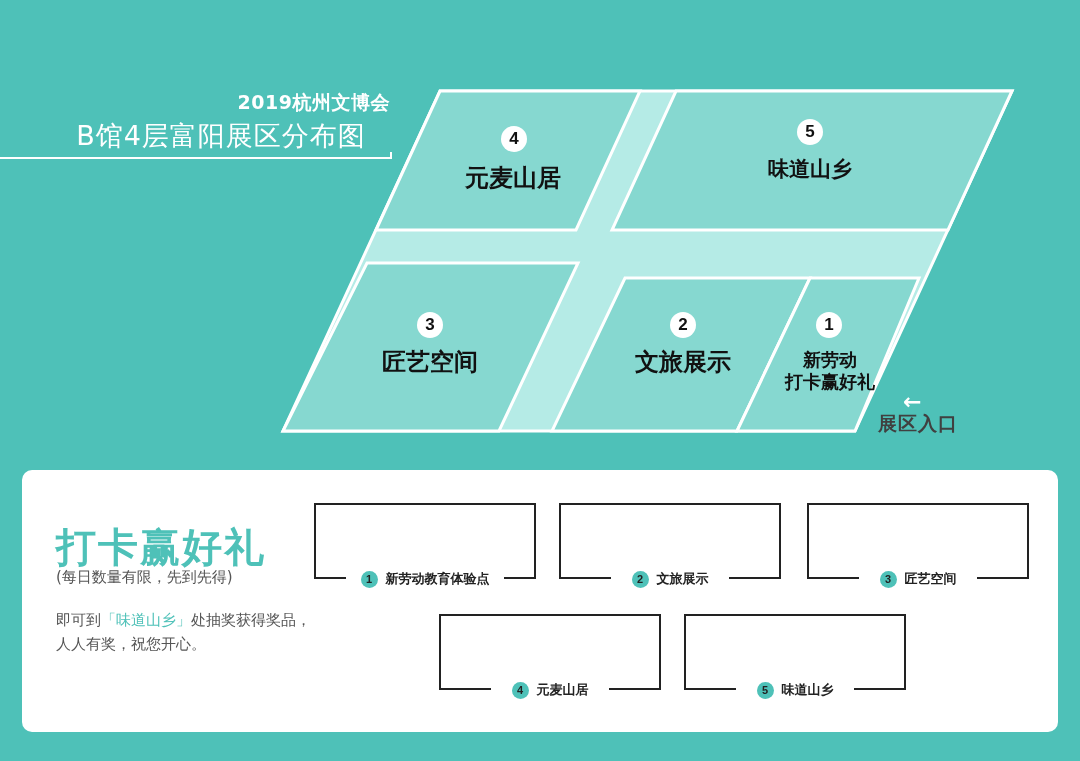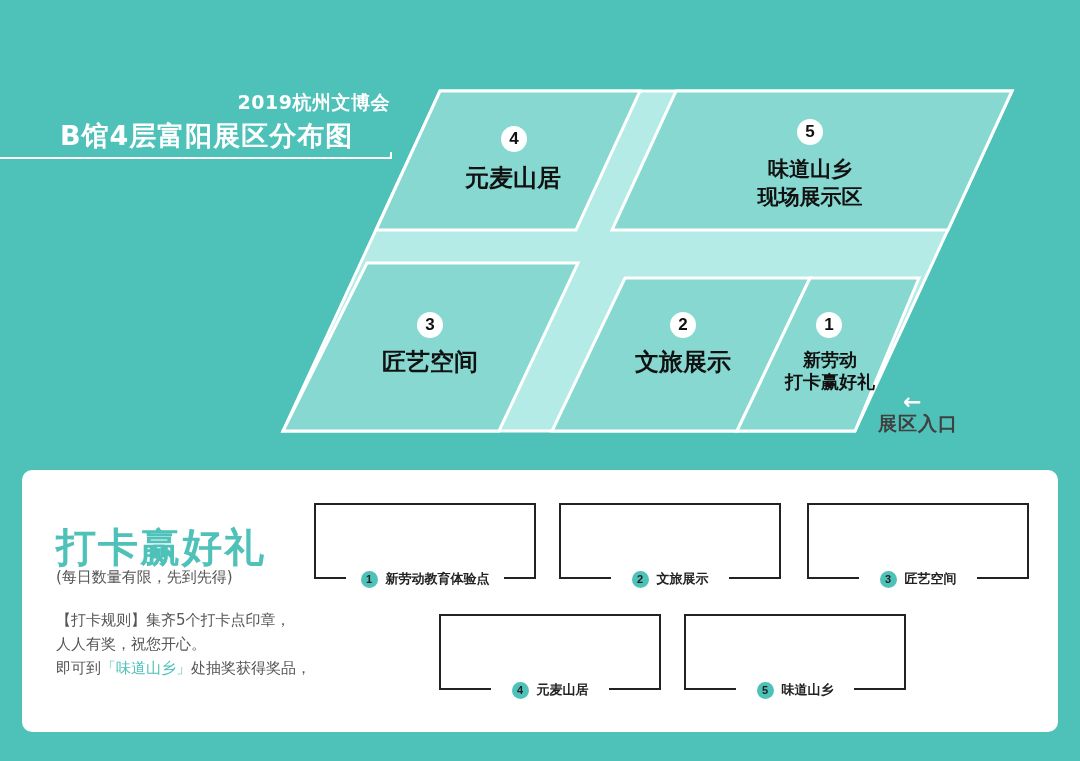--- a/index.html
+++ b/index.html
@@ -2,21 +2,21 @@
 <html><head>
 <meta charset="utf-8">
 <style>
   html, body { margin:0; padding:0; }
   body {
     width:1080px; height:761px; overflow:hidden; position:relative;
     background:#4ec1b8;
     font-family:"DejaVu Sans","Liberation Sans",sans-serif;
   }
   .title-sub { position:absolute; left:220px; top:90px; width:170px; text-align:right; font-size:19px; font-weight:bold; color:#fff; letter-spacing:0.5px; }
-  .title-main { position:absolute; left:60px; top:118px; width:322px; text-align:left; font-size:27px; font-weight:bold; color:#fff; letter-spacing:1px; }
+  .title-main { position:absolute; left:60px; top:118px; width:322px; text-align:center; font-size:27px; font-weight:normal; color:#fff; letter-spacing:1px; }
   .title-underline { position:absolute; left:0; top:157px; width:392px; height:2px; background:#fff; }
   .title-underline-tick { position:absolute; left:390px; top:152px; width:2px; height:7px; background:#fff; }
   svg.plan { position:absolute; left:0; top:0; }
   .zone-label { position:absolute; text-align:center; color:#111; font-weight:bold; }
   .zone-num {
     position:absolute; width:26px; height:26px; border-radius:50%;
     background:#fff; color:#111; font-size:17px; font-weight:bold;
     display:flex; align-items:center; justify-content:center;
     font-family:"Liberation Sans",sans-serif;
   }
@@ -70,21 +70,20 @@
 
   <polygon points="810,278 919,278 855,431 737,431" fill="#86d8d0" stroke="#ffffff" stroke-width="3"></polygon>
 </svg>
 
 <div class="zone-num" style="left:501px;top:126px;">4</div>
 <div class="zone-label" style="left:438px;top:162px;width:150px;font-size:24px;">元麦山居</div>
 
 <div class="zone-num" style="left:797px;top:119px;">5</div>
 <div class="zone-label" style="left:730px;top:155px;width:160px;font-size:21px;line-height:28px;">
   <div>味道山乡</div>
-  <div>现场展示区</div>
 </div>
 
 <div class="zone-num" style="left:417px;top:312px;">3</div>
 <div class="zone-label" style="left:355px;top:346px;width:150px;font-size:24px;">匠艺空间</div>
 
 <div class="zone-num" style="left:670px;top:312px;">2</div>
 <div class="zone-label" style="left:608px;top:346px;width:150px;font-size:24px;">文旅展示</div>
 
 <div class="zone-num" style="left:816px;top:312px;">1</div>
 <div class="zone-label" style="left:762px;top:349px;width:136px;font-size:18px;line-height:22px;">
@@ -92,23 +91,22 @@
   <div>打卡赢好礼</div>
 </div>
 
 <div class="entry-arrow">←</div>
 <div class="entry-label">展区入口</div>
 
 <div class="card">
   <div class="card-title">打卡赢好礼</div>
   <div class="card-note">(每日数量有限，先到先得)</div>
   <div class="card-rules">
-    <div>【打卡规则】集齐5个打卡点印章，</div>
+    <div><span>即可到</span><span class="hl">「味道山乡」</span><span>处抽奖获得奖品，</span></div>
     <div>人人有奖，祝您开心。</div>
-    <div><span>即可到</span><span class="hl">「味道山乡」</span><span>处抽奖获得奖品，</span></div>
   </div>
 
   <div class="stamp" style="left:292px;top:33px;">
     <div class="bl"></div>
       <div class="br"></div>
     <div class="stamp-label">
         <span class="n">1</span>
         <span>新劳动教育体验点</span>
       </div>
   </div>

